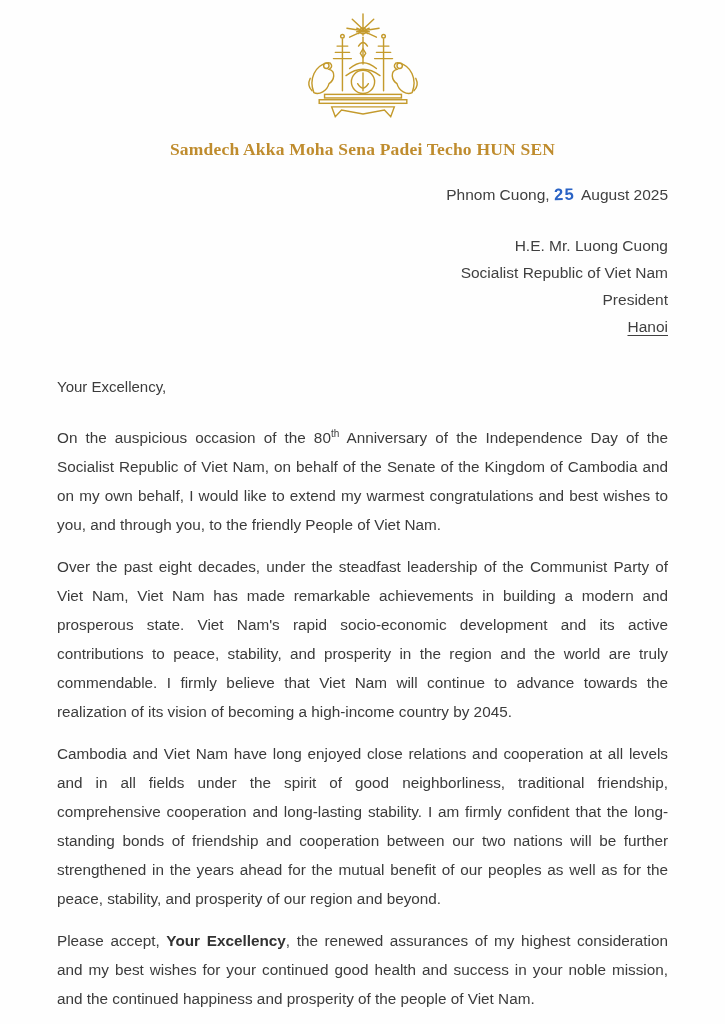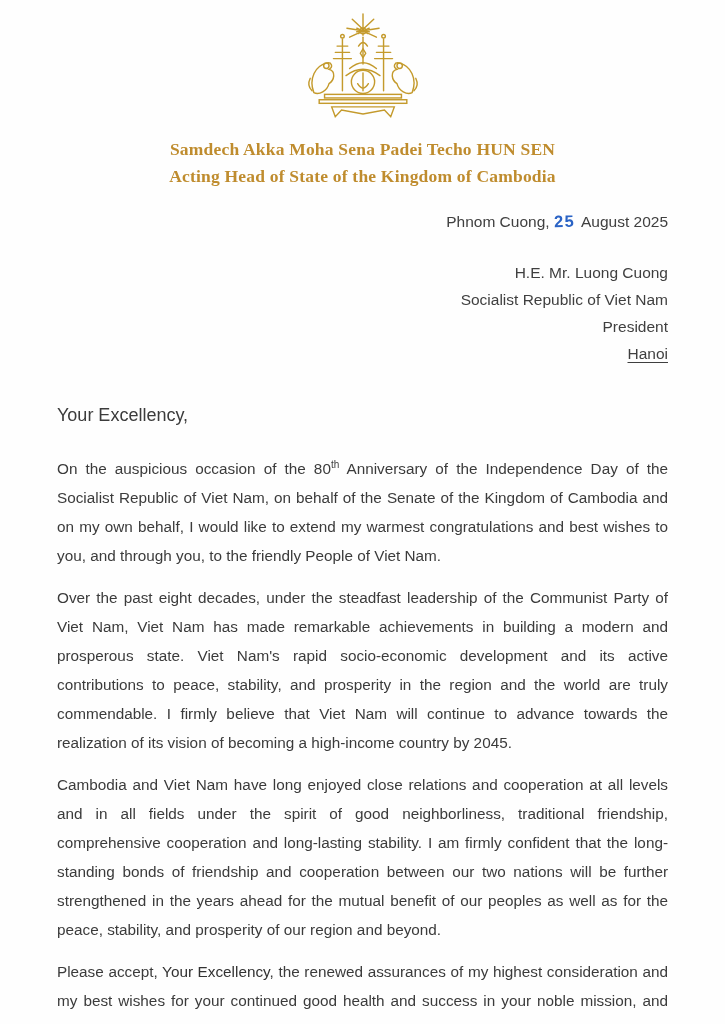--- a/index.html
+++ b/index.html
@@ -49,33 +49,33 @@
   .recipient{
     margin-top:28px;
     font-size:15.5px;
     line-height:27px;
     color:#3f3f3f;
     text-align:right;
   }
   .recipient .underlined{ text-decoration:underline; text-underline-offset:3px; }
   .salutation{
     margin-top:38px;
-    font-size:18px;
+    font-size:15px;
     color:#3b3b3b;
   }
   .body-text p{
     margin:0 0 13px 0;
     font-size:15.3px;
     line-height:29px;
     text-align:justify;
     color:#3b3b3b;
   }
   .body-text p:first-child{ margin-top:28px; }
   .body-text sup{ font-size:10px; line-height:0; }
-  .body-text .emph{ font-weight:normal; color:#323232; }
+  .body-text .emph{ font-weight:bold; color:#323232; }
   svg{ display:inline-block; }
 </style>
 </head>
 <body>
 
 <div class="page">
   <div class="content">
 
     <div class="crest-wrap">
       <span>
@@ -132,21 +132,20 @@
           <rect x="42" y="92" width="86" height="4"></rect>
           <rect x="36" y="98" width="98" height="4"></rect>
 
           <path d="M50,106 L120,106 L116,117 L109,109.5 L85,114 L61,109.5 L54,117 Z"></path>
         </svg>
       </span>
     </div>
 
     <div class="letterhead">
       <div>Samdech Akka Moha Sena Padei Techo HUN SEN</div>
-      <div>Acting Head of State of the Kingdom of Cambodia</div>
     </div>
 
     <div class="dateline">
       <span>Phnom Cuong,</span><span class="hand-day">25</span><span>August 2025</span>
     </div>
 
     <div class="recipient">
       <div>H.E. Mr. Luong Cuong</div>
       <div>Socialist Republic of Viet Nam</div>
       <div>President</div>

